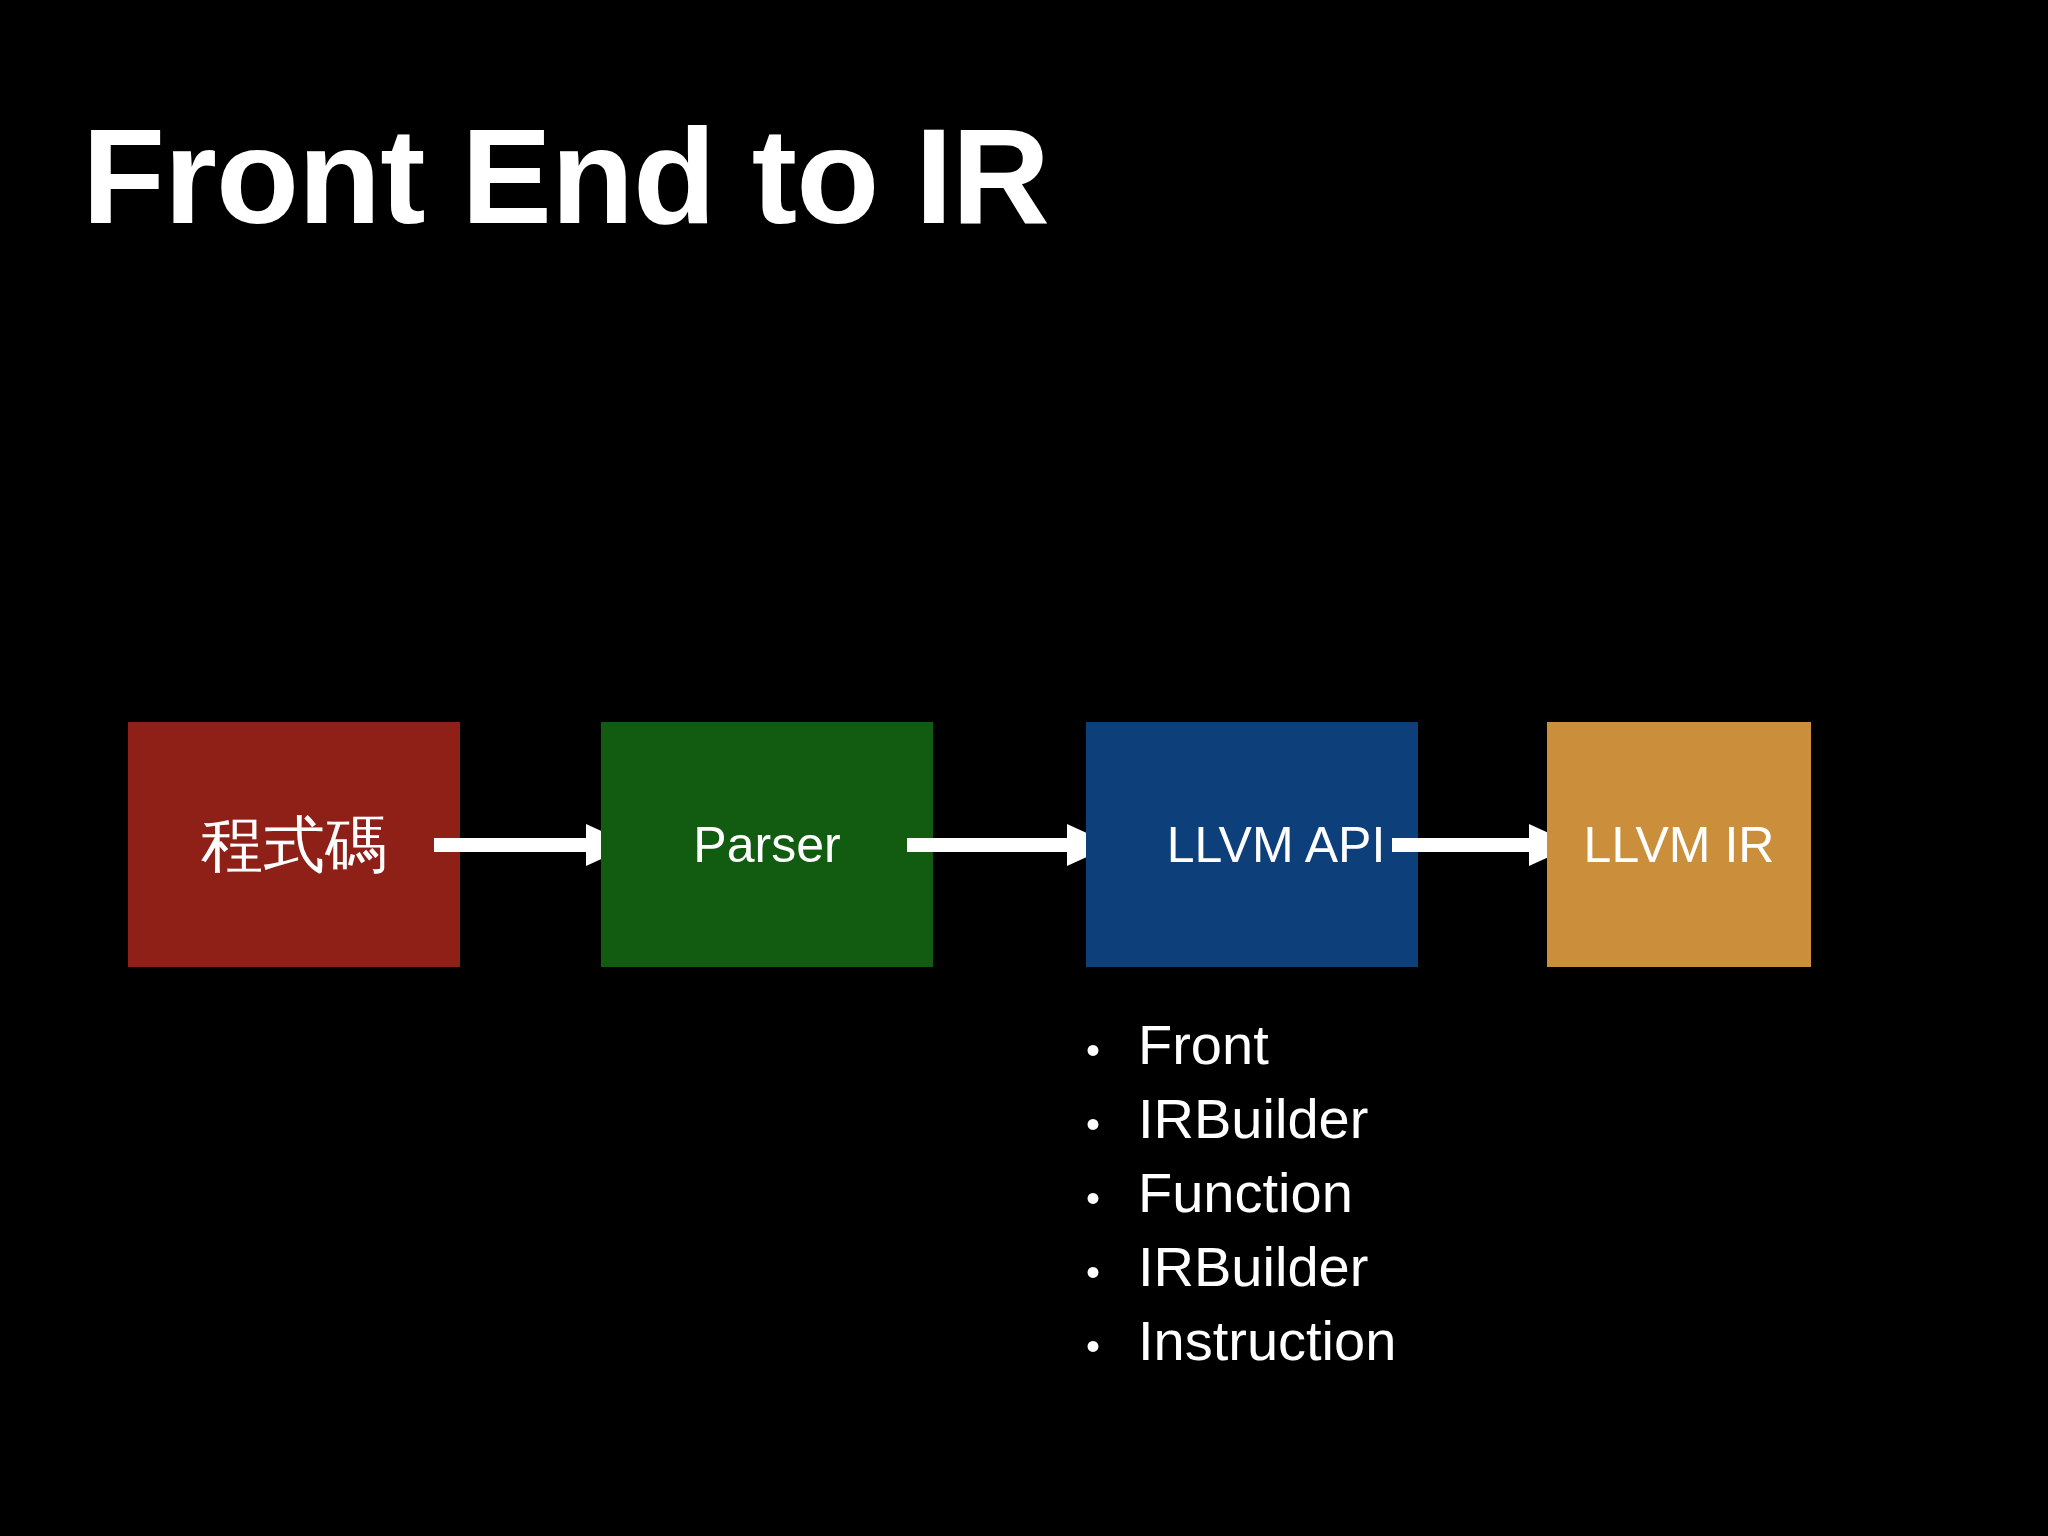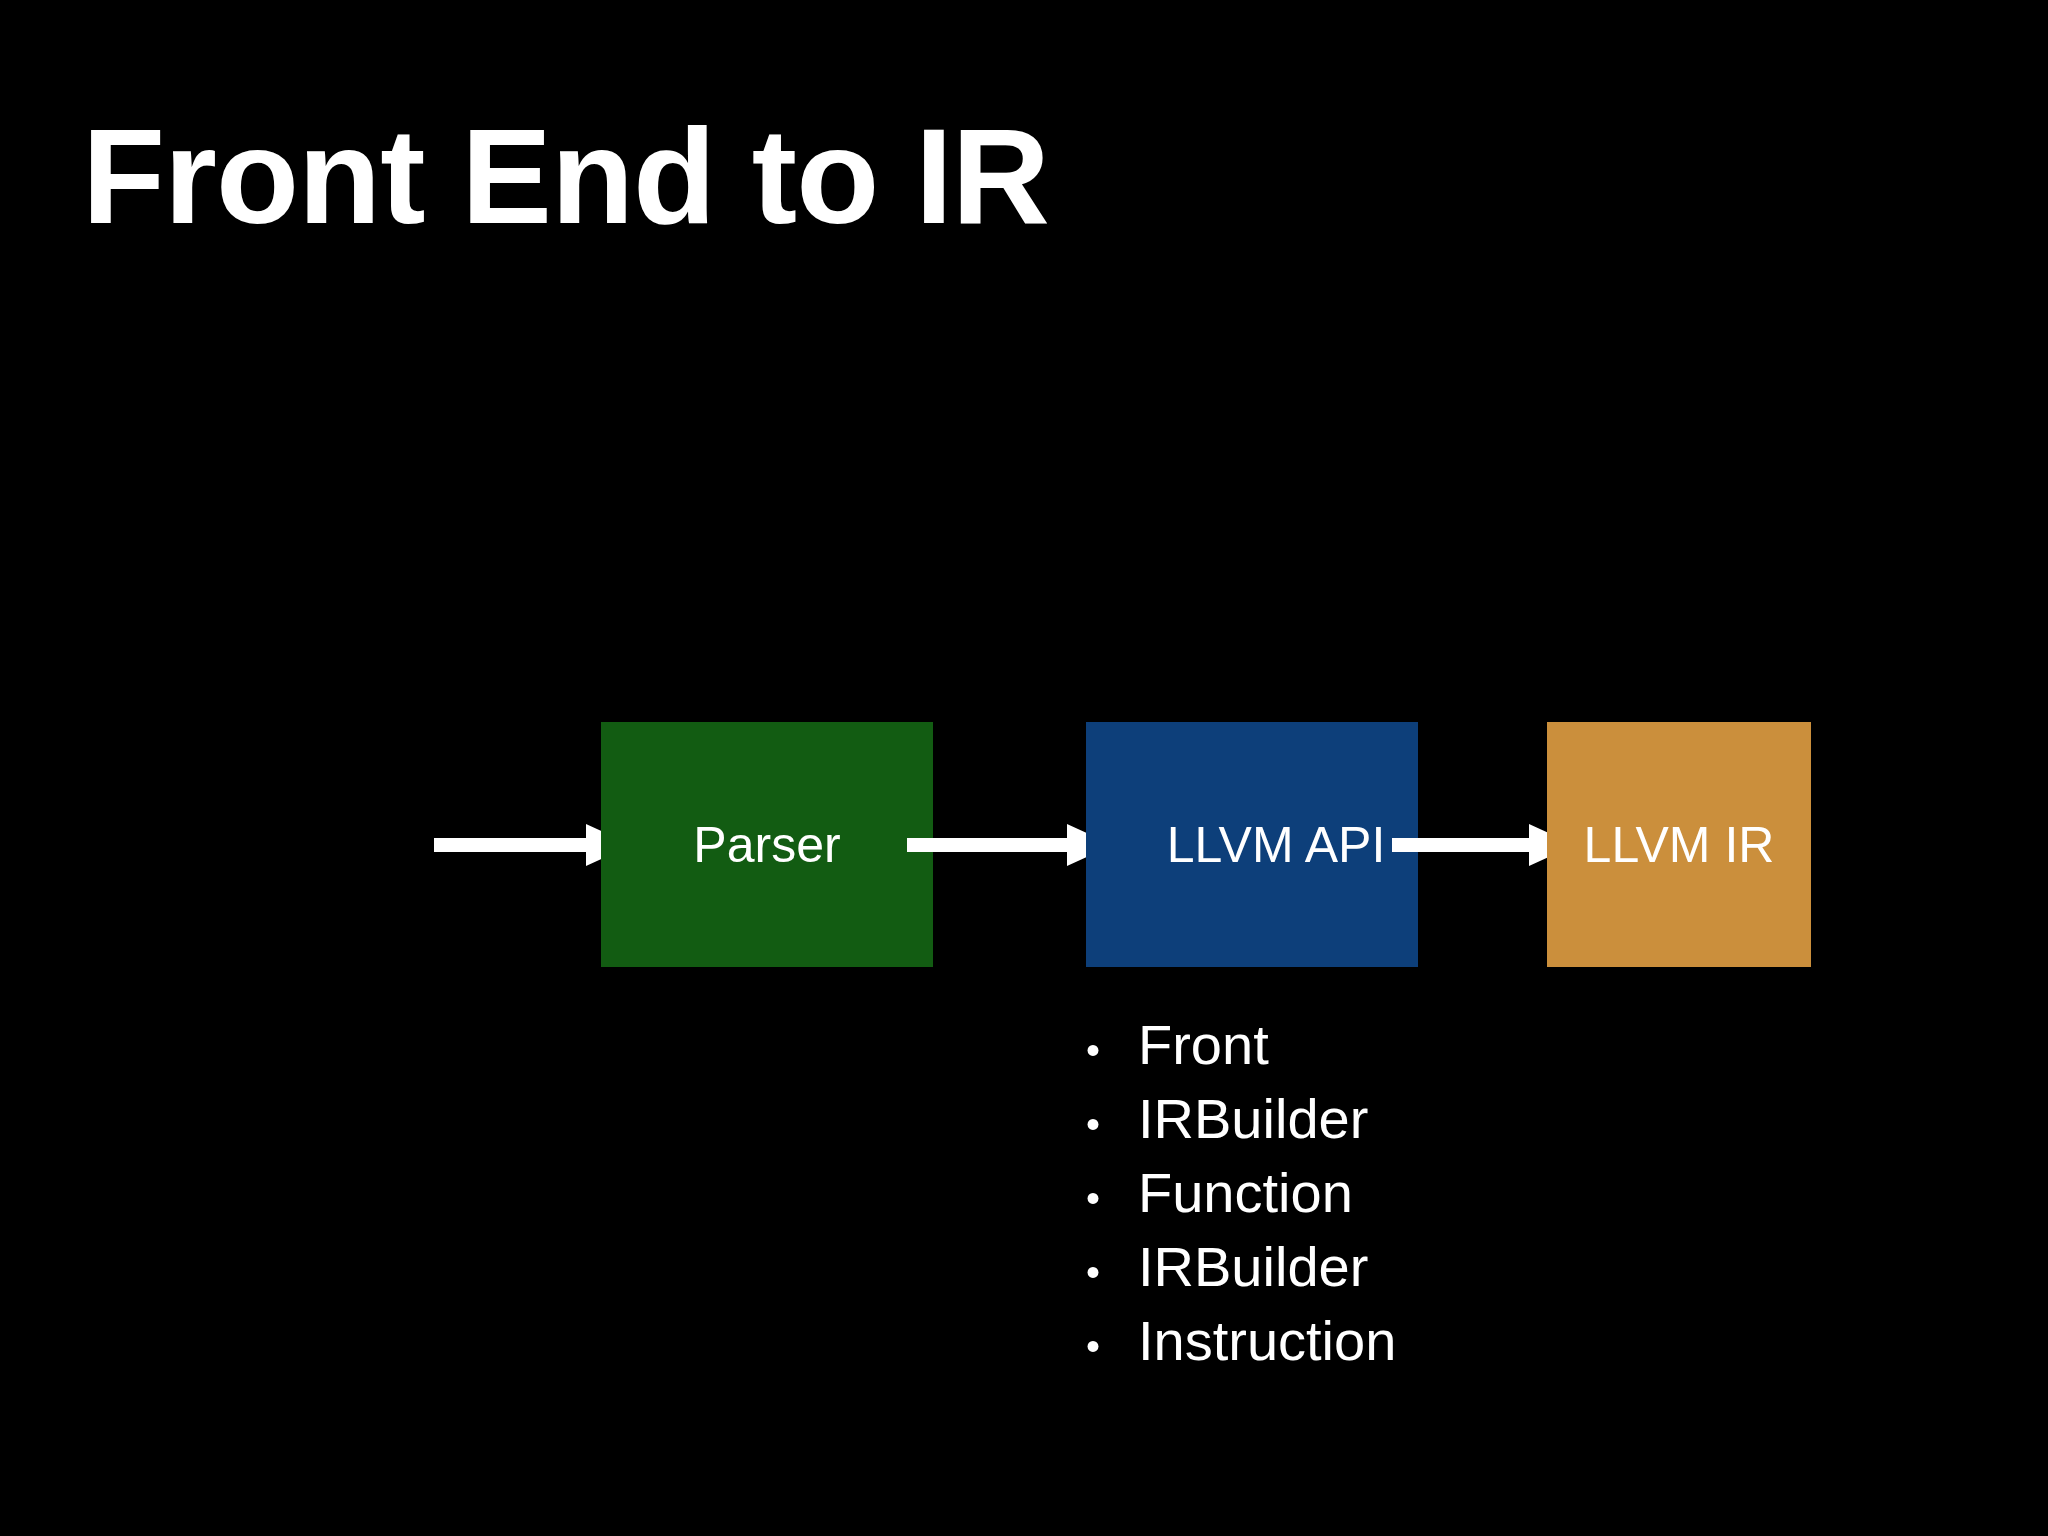--- a/index.html
+++ b/index.html
@@ -113,20 +113,23 @@
 </style>
 </head>
 <body>
 
 <div class="slide">
 
   <div class="slide-title">Front End to IR</div>
 
   <div class="pipeline">
 
+    <div class="stage-box box-code">
+      <span class="stage-label cjk">程式碼</span>
+    </div>
 
     <div class="arrow arrow-1">
       <svg width="198" height="46" viewBox="0 0 198 46" xmlns="http://www.w3.org/2000/svg">
         <path d="M0 16 L152 16 L152 2 L198 23 L152 44 L152 30 L0 30 Z" fill="#ffffff"></path>
       </svg>
     </div>
 
     <div class="stage-box box-parser">
       <span class="stage-label">Parser</span>
     </div>

